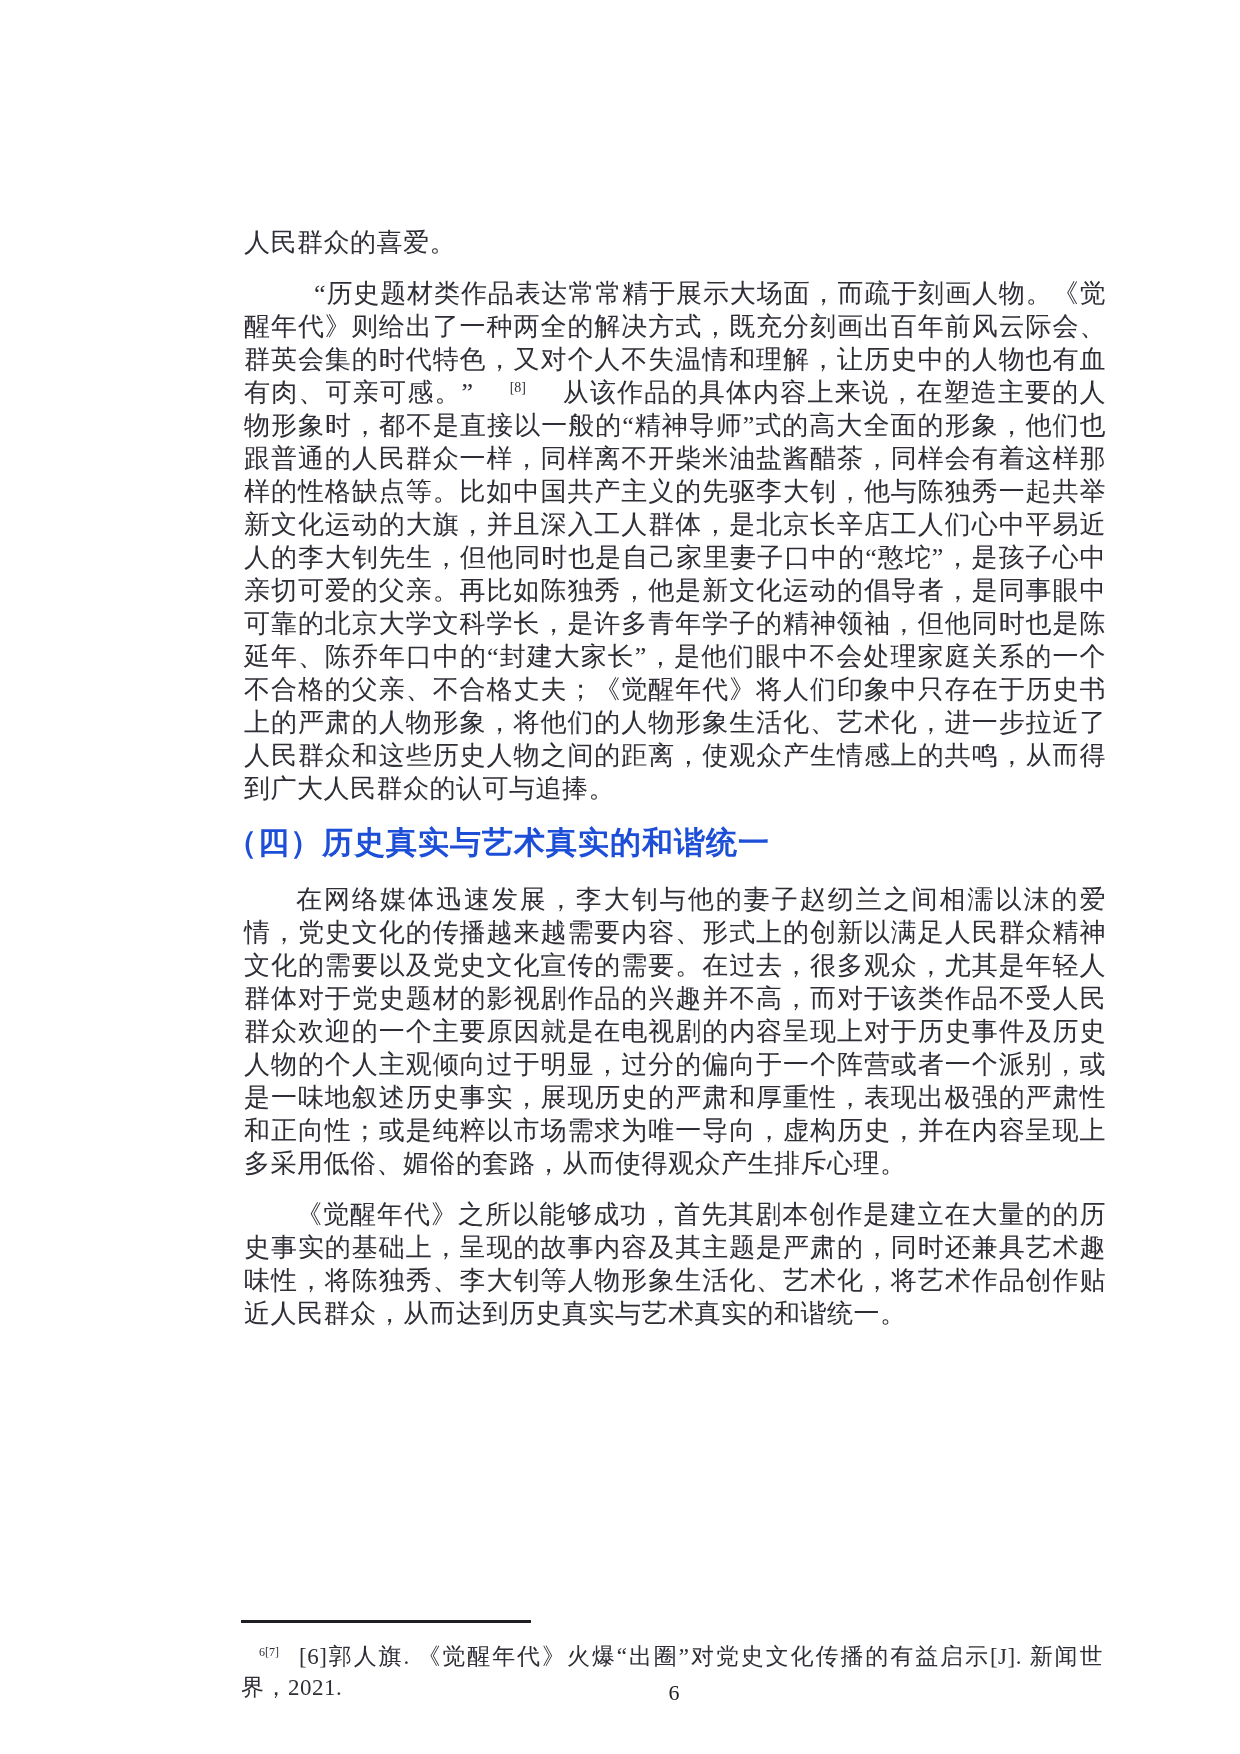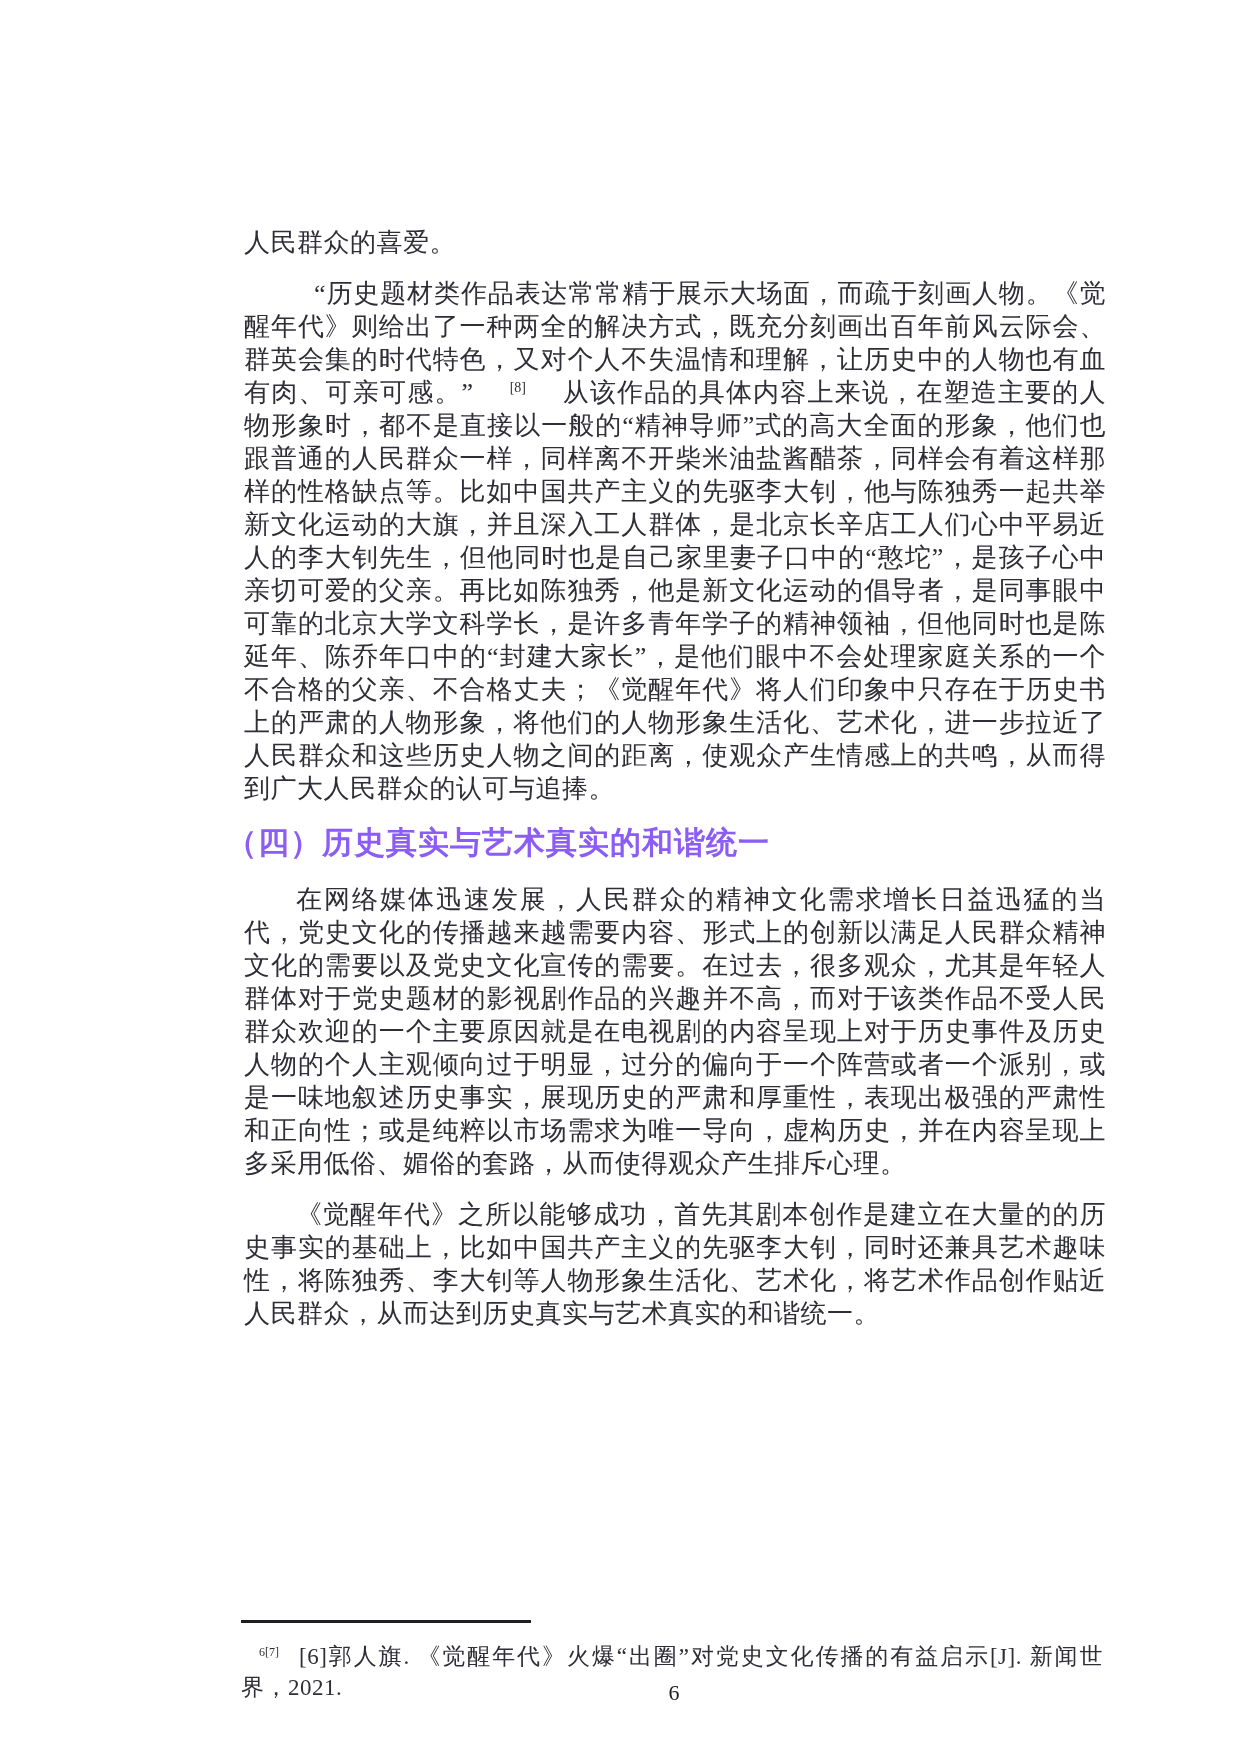--- a/index.html
+++ b/index.html
@@ -30,21 +30,21 @@
   .ref {
     font-size: 14px;
     line-height: 0;
     vertical-align: 9px;
     letter-spacing: 0;
   }
   .heading {
     font-size: 31px;
     font-weight: bold;
     line-height: 44px;
-    color: #8b5cf6;
+    color: #1d4ed8;
     margin: 14px 0 18px 0;
     letter-spacing: 1px;
   }
   .footnote {
     position: absolute;
     left: 169px;
     top: 1548px;
     width: 898px;
   }
   .footnote-rule {
@@ -79,22 +79,22 @@
 </head>
 <body>
 
 <div class="content">
   <p class="para no-indent">人民群众的喜爱。</p>
 
   <p class="para"><span>“历史题材类作品表达常常精于展示大场面，而疏于刻画人物。《觉醒年代》则给出了一种两全的解决方式，既充分刻画出百年前风云际会、群英会集的时代特色，又对个人不失温情和理解，让历史中的人物也有血有肉、可亲可感。”</span><sup class="ref">[8]</sup><span>从该作品的具体内容上来说，在塑造主要的人物形象时，都不是直接以一般的“精神导师”式的高大全面的形象，他们也跟普通的人民群众一样，同样离不开柴米油盐酱醋茶，同样会有着这样那样的性格缺点等。比如中国共产主义的先驱李大钊，他与陈独秀一起共举新文化运动的大旗，并且深入工人群体，是北京长辛店工人们心中平易近人的李大钊先生，但他同时也是自己家里妻子口中的“憨坨”，是孩子心中亲切可爱的父亲。再比如陈独秀，他是新文化运动的倡导者，是同事眼中可靠的北京大学文科学长，是许多青年学子的精神领袖，但他同时也是陈延年、陈乔年口中的“封建大家长”，是他们眼中不会处理家庭关系的一个不合格的父亲、不合格丈夫；《觉醒年代》将人们印象中只存在于历史书上的严肃的人物形象，将他们的人物形象生活化、艺术化，进一步拉近了人民群众和这些历史人物之间的距离，使观众产生情感上的共鸣，从而得到广大人民群众的认可与追捧。</span></p>
 
   <h2 class="heading">（四）历史真实与艺术真实的和谐统一</h2>
 
-  <p class="para">在网络媒体迅速发展，人民群众的精神文化需求增长日益迅猛的当代，党史文化的传播越来越需要内容、形式上的创新以满足人民群众精神文化的需要以及党史文化宣传的需要。在过去，很多观众，尤其是年轻人群体对于党史题材的影视剧作品的兴趣并不高，而对于该类作品不受人民群众欢迎的一个主要原因就是在电视剧的内容呈现上对于历史事件及历史人物的个人主观倾向过于明显，过分的偏向于一个阵营或者一个派别，或是一味地叙述历史事实，展现历史的严肃和厚重性，表现出极强的严肃性和正向性；或是纯粹以市场需求为唯一导向，虚构历史，并在内容呈现上多采用低俗、媚俗的套路，从而使得观众产生排斥心理。</p>
-  <p class="para">《觉醒年代》之所以能够成功，首先其剧本创作是建立在大量的的历史事实的基础上，比如中国共产主义的先驱李大钊，同时还兼具艺术趣味性，将陈独秀、李大钊等人物形象生活化、艺术化，将艺术作品创作贴近人民群众，从而达到历史真实与艺术真实的和谐统一。</p>
+  <p class="para">在网络媒体迅速发展，李大钊与他的妻子赵纫兰之间相濡以沫的爱情，党史文化的传播越来越需要内容、形式上的创新以满足人民群众精神文化的需要以及党史文化宣传的需要。在过去，很多观众，尤其是年轻人群体对于党史题材的影视剧作品的兴趣并不高，而对于该类作品不受人民群众欢迎的一个主要原因就是在电视剧的内容呈现上对于历史事件及历史人物的个人主观倾向过于明显，过分的偏向于一个阵营或者一个派别，或是一味地叙述历史事实，展现历史的严肃和厚重性，表现出极强的严肃性和正向性；或是纯粹以市场需求为唯一导向，虚构历史，并在内容呈现上多采用低俗、媚俗的套路，从而使得观众产生排斥心理。</p>
+  <p class="para">《觉醒年代》之所以能够成功，首先其剧本创作是建立在大量的的历史事实的基础上，呈现的故事内容及其主题是严肃的，同时还兼具艺术趣味性，将陈独秀、李大钊等人物形象生活化、艺术化，将艺术作品创作贴近人民群众，从而达到历史真实与艺术真实的和谐统一。</p>
 </div>
 
 <div class="footnote">
   <div class="footnote-rule"></div>
   <p class="footnote-text"><sup class="fn-marker">6[7]</sup><span>[6]郭人旗. 《觉醒年代》火爆“出圈”对党史文化传播的有益启示[J]. 新闻世界，2021.</span></p>
 </div>
 
 <div class="page-number">6</div>
 
 </body></html>

